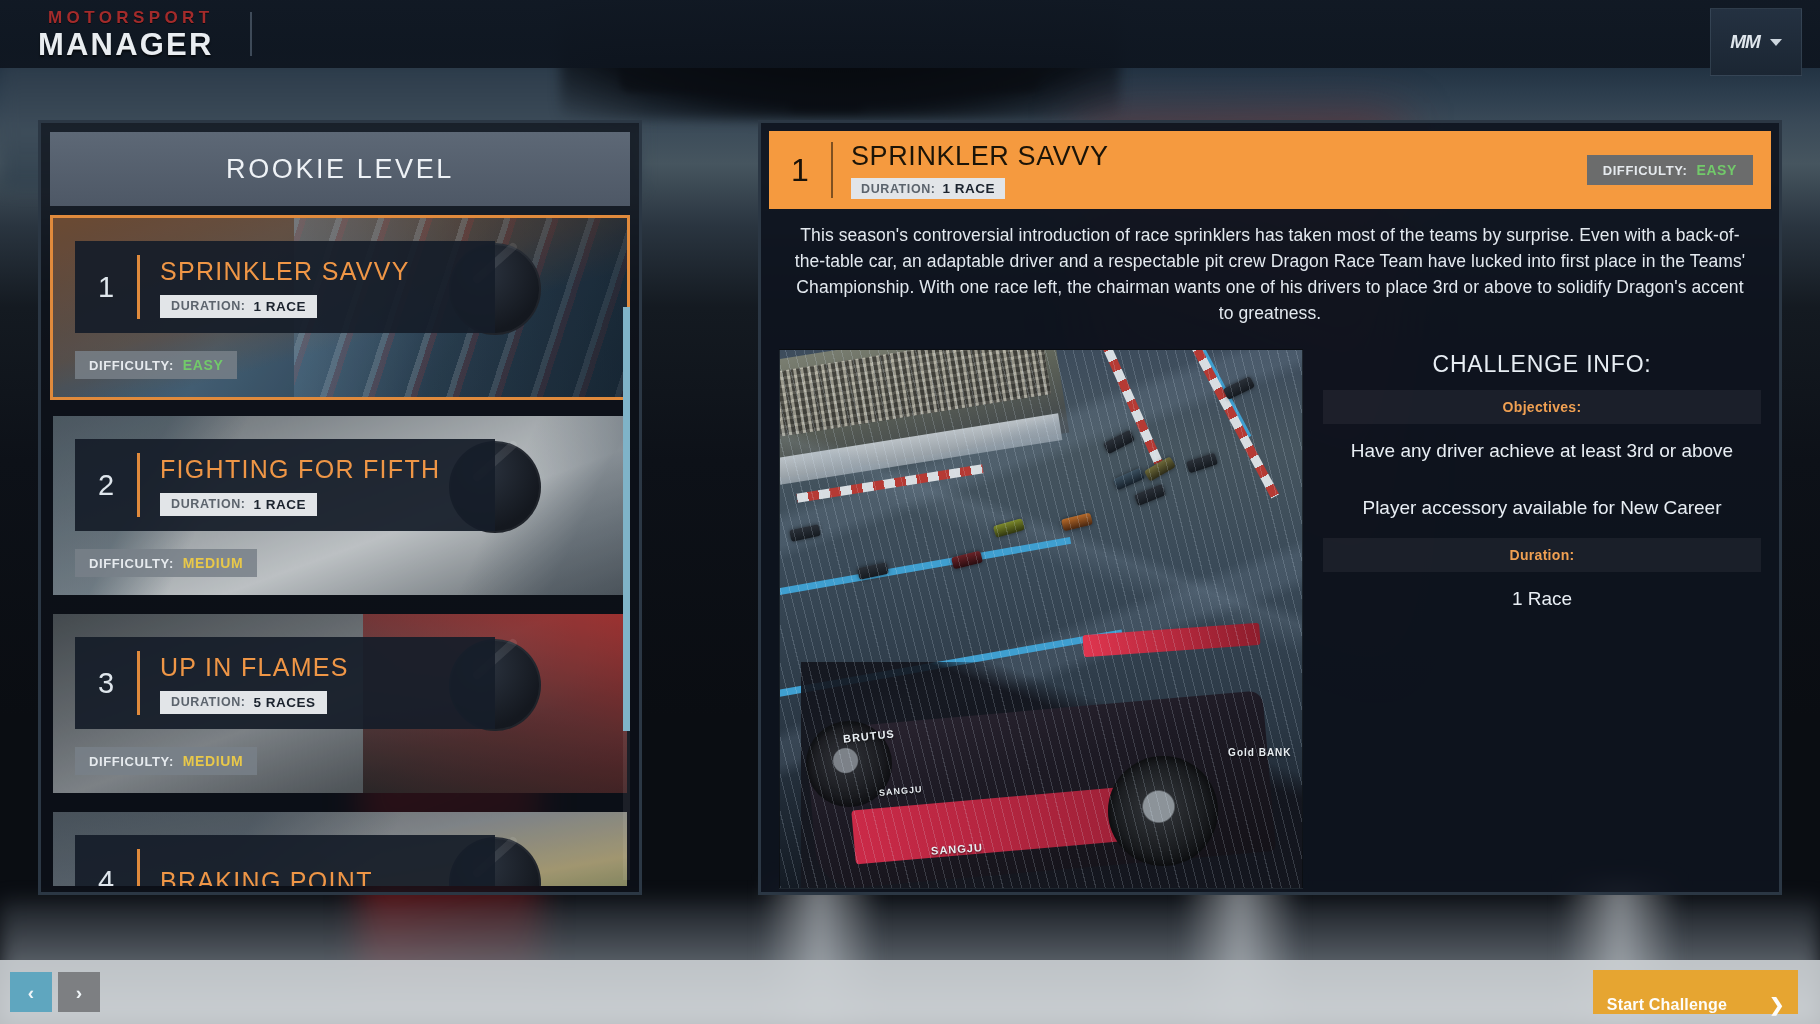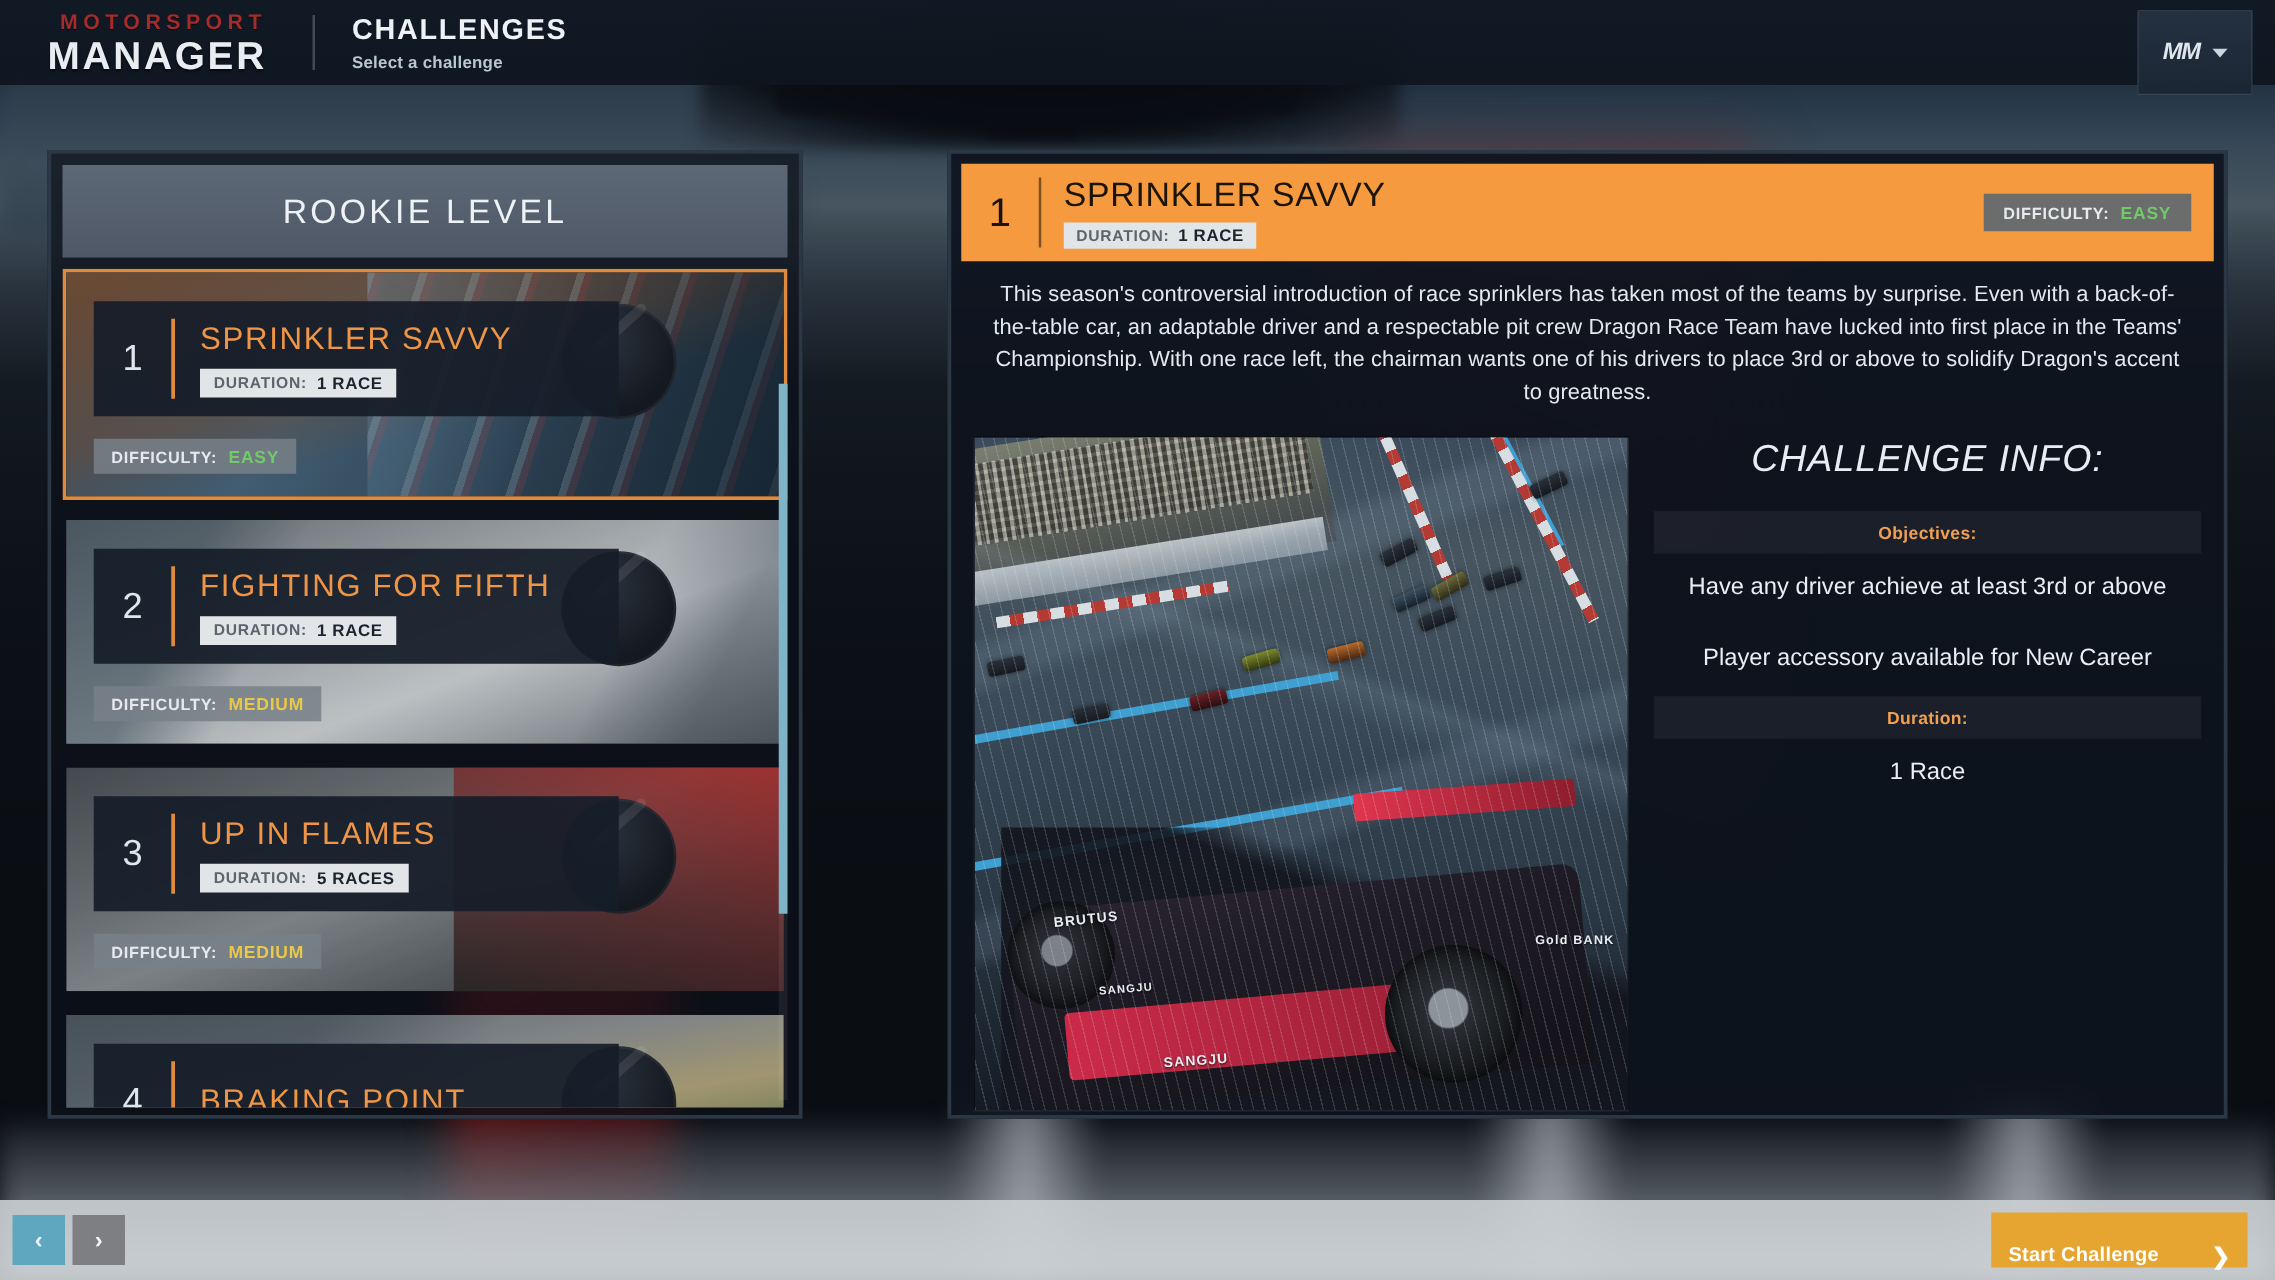--- a/index.html
+++ b/index.html
@@ -326,23 +326,22 @@
   }
   .ri-tire.t-r { right: 16%; }
   .ri-tire.t-l { left: 5%; bottom: 15%; width: 86px; height: 86px; opacity:.85; }
   .ri-spon {
     position:absolute; color:#e9eef2; font-size: 11px; font-weight:700; letter-spacing:1px;
     text-shadow: 0 1px 2px rgba(0,0,0,.7);
   }
 
   .info-col { flex: 1; padding-top: 2px; }
   .info-title {
-    text-align:center; font-size: 30px; color:#e7edf3; letter-spacing: .8px;
-    margin-bottom: 24px;
-    font-style: italic;
+    text-align:center; font-size: 23px; color:#e7edf3; letter-spacing: .8px;
+    margin-bottom: 12px;
   }
   .info-label {
     background: rgba(255,255,255,.055);
     padding: 9px 0; text-align:center;
     font-size: 14px; font-weight: 700; color:#f0a052; letter-spacing:.3px;
   }
   .info-value {
     text-align:center; font-size: 19px; color:#e8eef4; line-height:1.42;
     padding: 14px 10px 16px 10px;
   }
@@ -383,24 +382,20 @@
   <div class="bg-pillar" style="left:760px"></div>
   <div class="bg-pillar" style="left:1180px"></div>
   <div class="bg-pillar" style="left:1560px"></div>
 
   <div class="topbar">
     <div class="logo-block">
       <div class="logo-top">MOTORSPORT</div>
       <div class="logo-bottom">MANAGER</div>
     </div>
     <div class="hdr-sep"></div>
-    <div class="hdr-titles">
-      <div class="hdr-title">CHALLENGES</div>
-      <div class="hdr-sub">Select a challenge</div>
-    </div>
     <div class="profile-btn">
       <span class="profile-mm">MM</span>
       <span class="chev-d"></span>
     </div>
   </div>
 
   <div class="left-panel">
     <div class="level-header">
       <span class="level-header-txt">ROOKIE LEVEL</span>
     </div>

